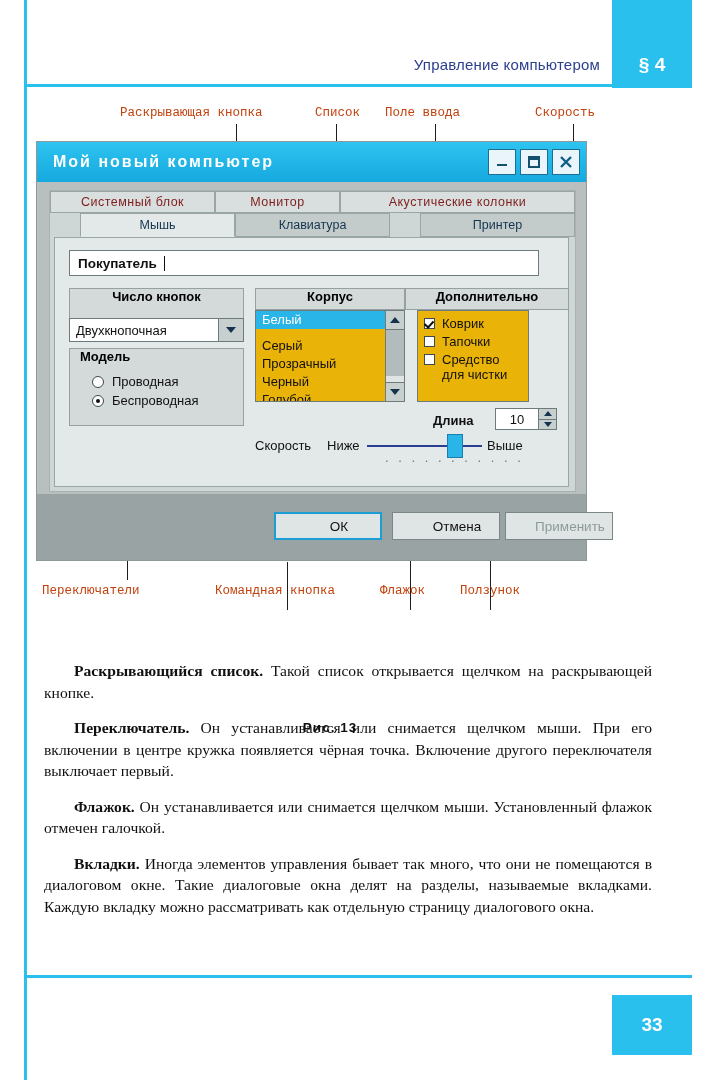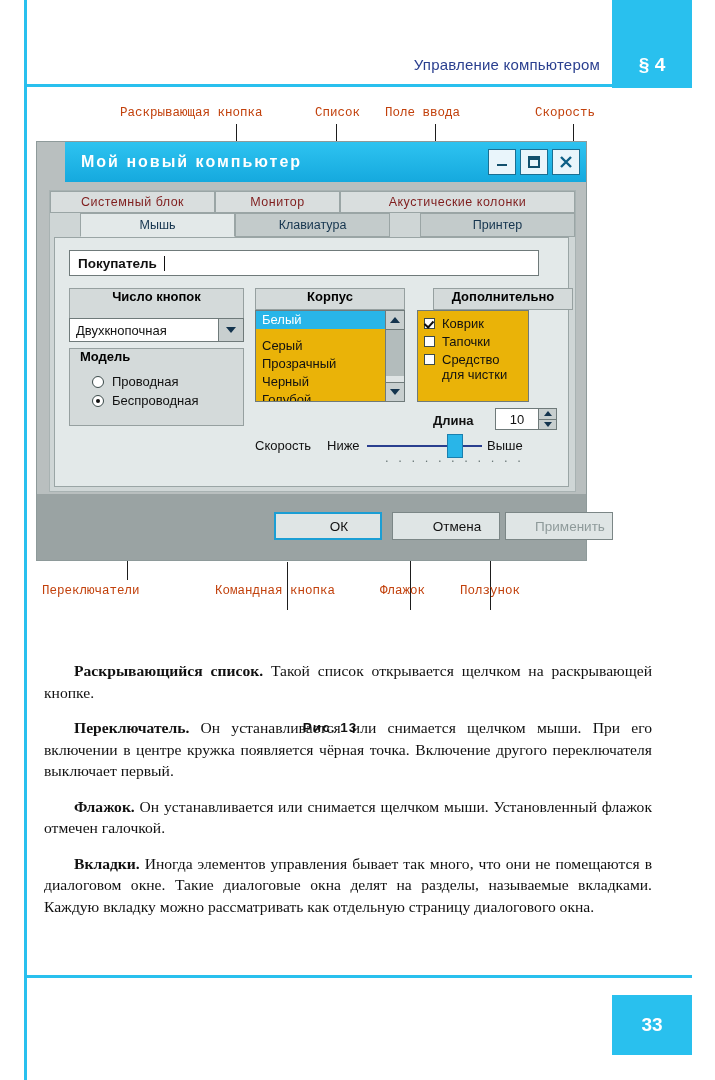--- a/index.html
+++ b/index.html
@@ -47,21 +47,21 @@
   .lead{position:absolute;background:#1d1d1d;width:1px;}
 
   
   .dialog{
     position:absolute;left:7px;top:42px;width:549px;height:418px;
     background:#b9bfbf;
     box-shadow:0 0 0 1px #8e9a9a;
   }
   .titlebar{
     height:40px;background:linear-gradient(#2ec3f0,#15a9de);
-    display:flex;align-items:center;padding:0 6px 0 16px;box-sizing:border-box;margin-left:28px;
+    display:flex;align-items:center;padding:0 6px 0 16px;box-sizing:border-box;
   }
   .titlebar .t{
     color:#ffffff;font-family:"Liberation Sans", sans-serif;font-weight:bold;
     font-size:16px;letter-spacing:2px;flex:1;
   }
   .winbtn{
     width:26px;height:24px;margin-left:4px;background:#e9f5fb;border:1px solid #1b6f92;
     display:flex;align-items:center;justify-content:center;
     color:#12506d;font-family:"Liberation Sans", sans-serif;font-size:14px;font-weight:bold;
   }
@@ -319,21 +319,21 @@
             <div class="sbtn">
                 <span class="tri-up"></span>
               </div>
             <div class="sthumb"></div>
             <div class="sbtn bot">
                 <span class="tri-down"></span>
               </div>
           </div>
         </div>
 
-        <div class="group" style="left:378px;top:50px;width:140px;height:22px;">
+        <div class="group" style="left:350px;top:50px;width:164px;height:22px;">
           <div class="group-title">Дополнительно</div>
         </div>
         <div class="listbox" style="left:362px;top:72px;width:112px;height:92px;padding:5px 6px;">
           <div class="check-row">
             <span class="chk on"></span>
             <span>Коврик</span>
           </div>
           <div class="check-row">
             <span class="chk"></span>
             <span>Тапочки</span>

